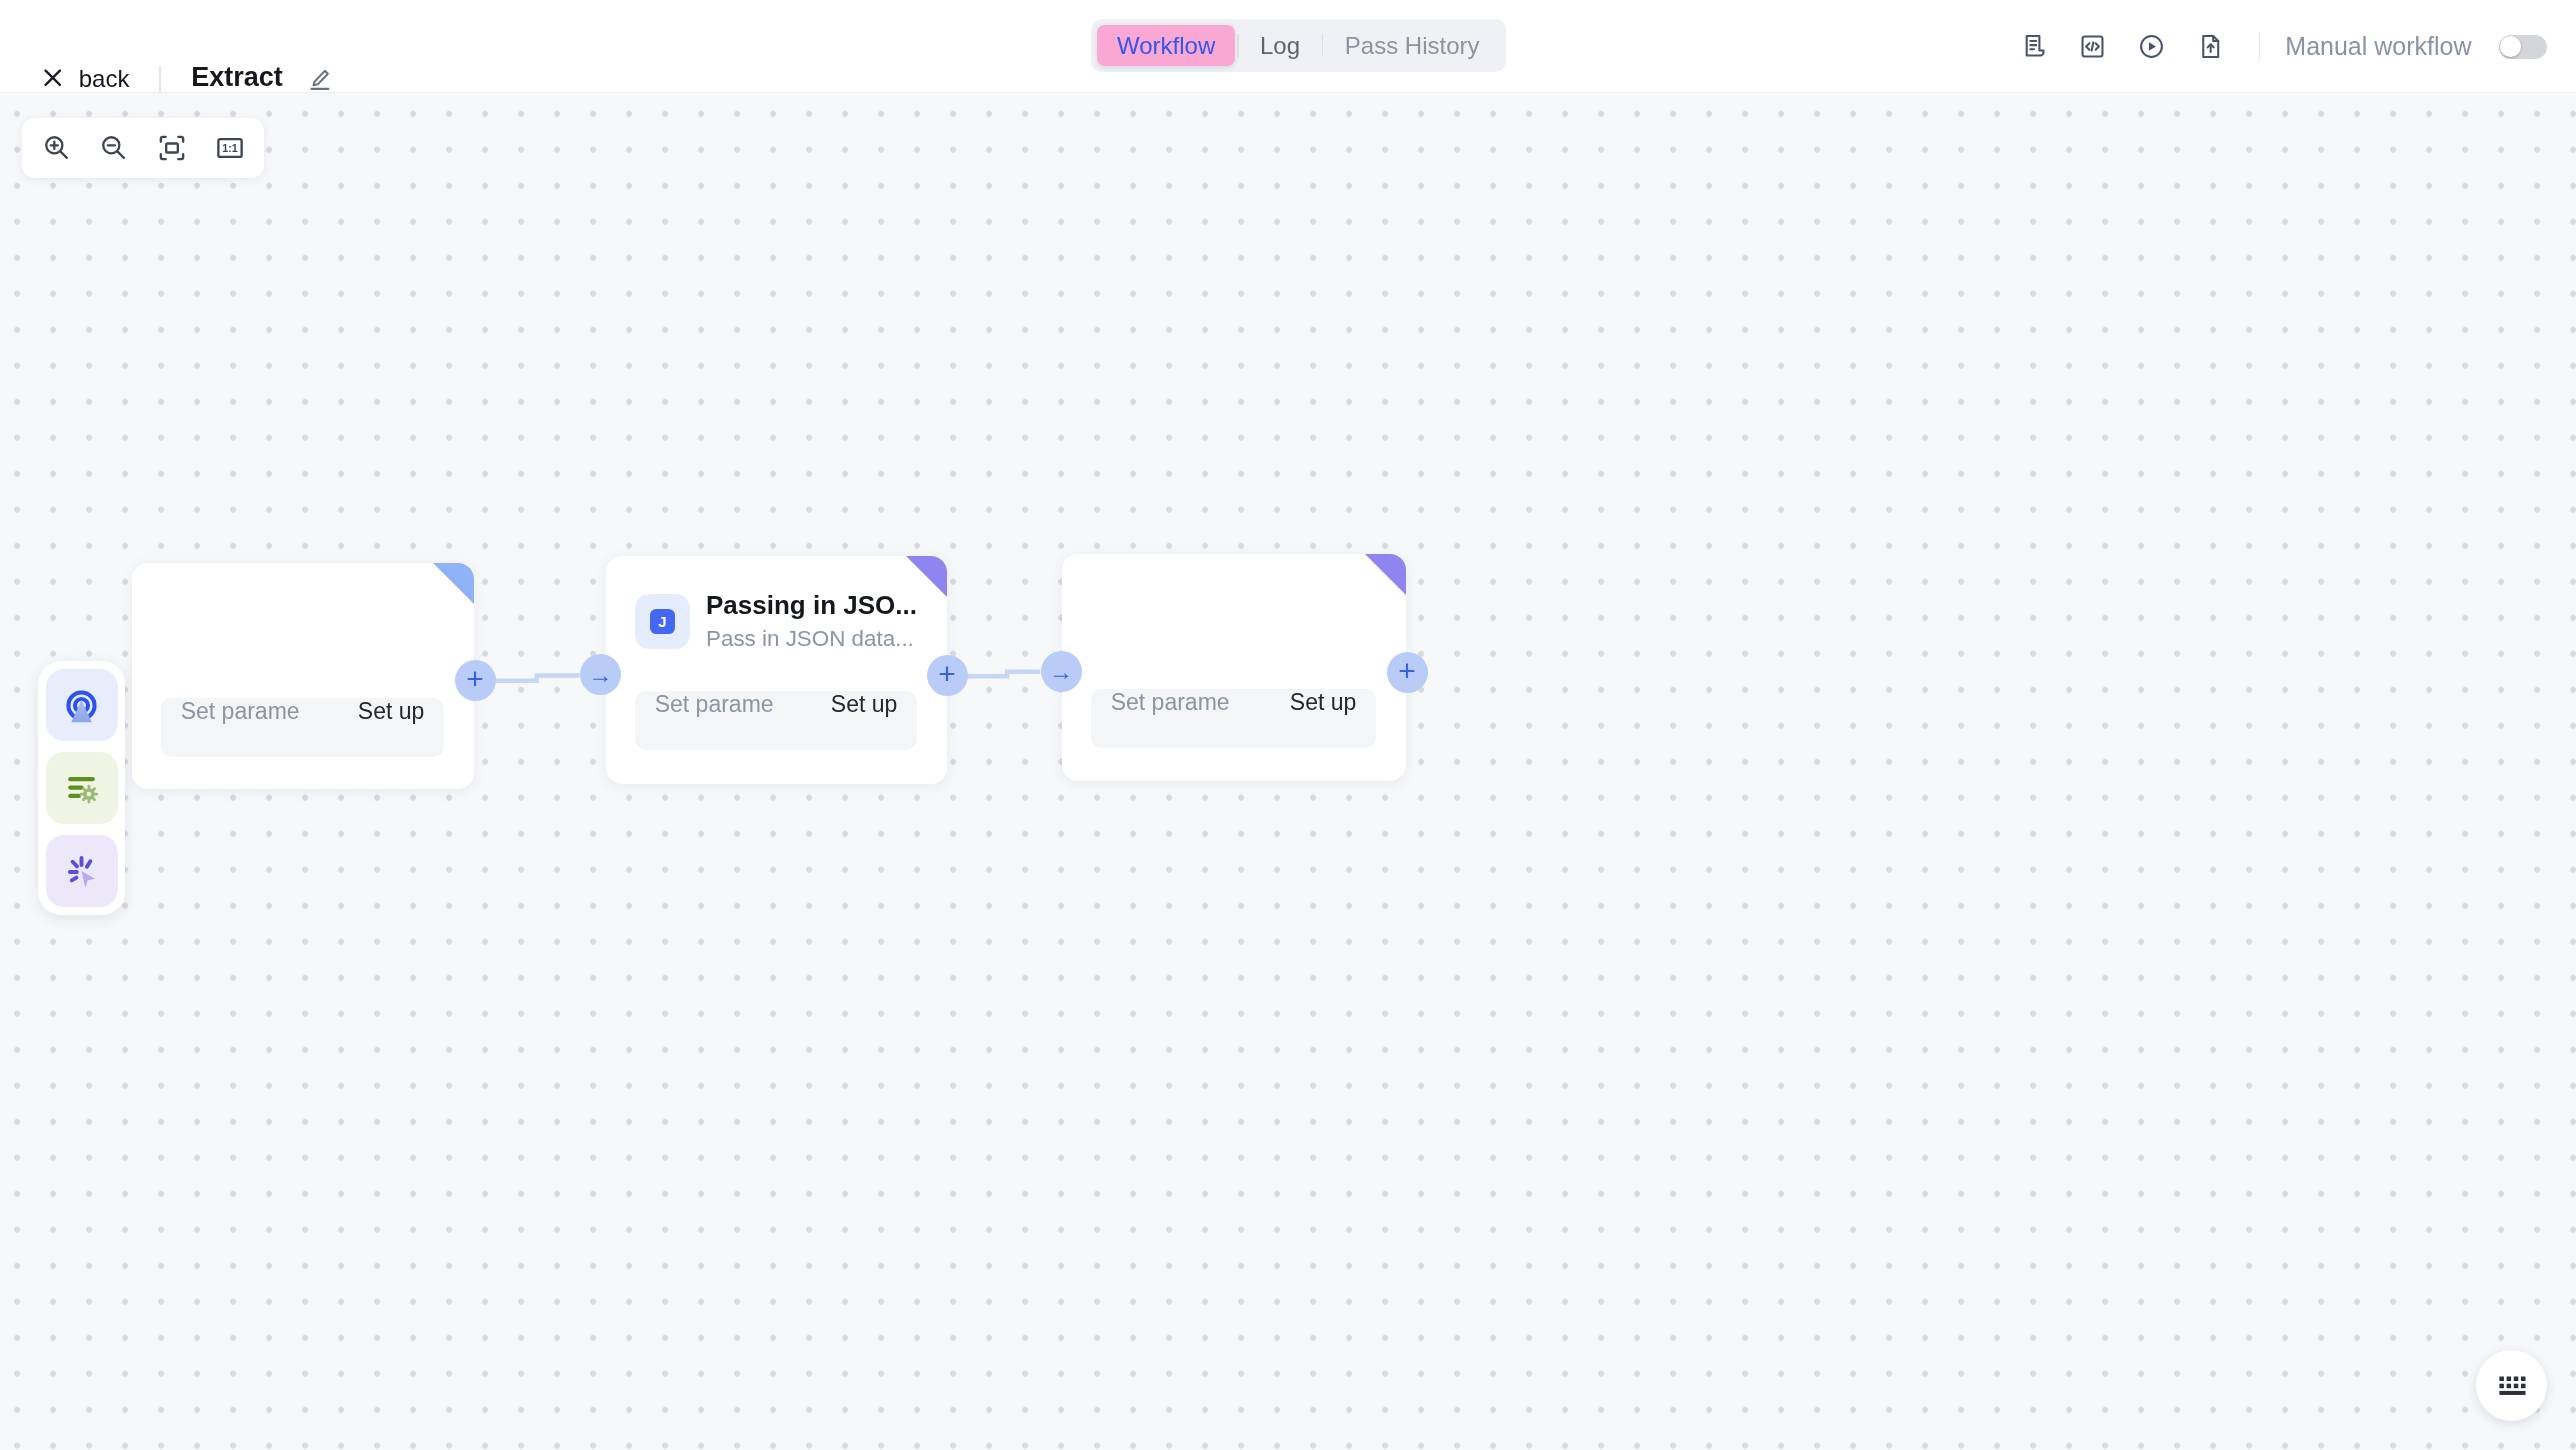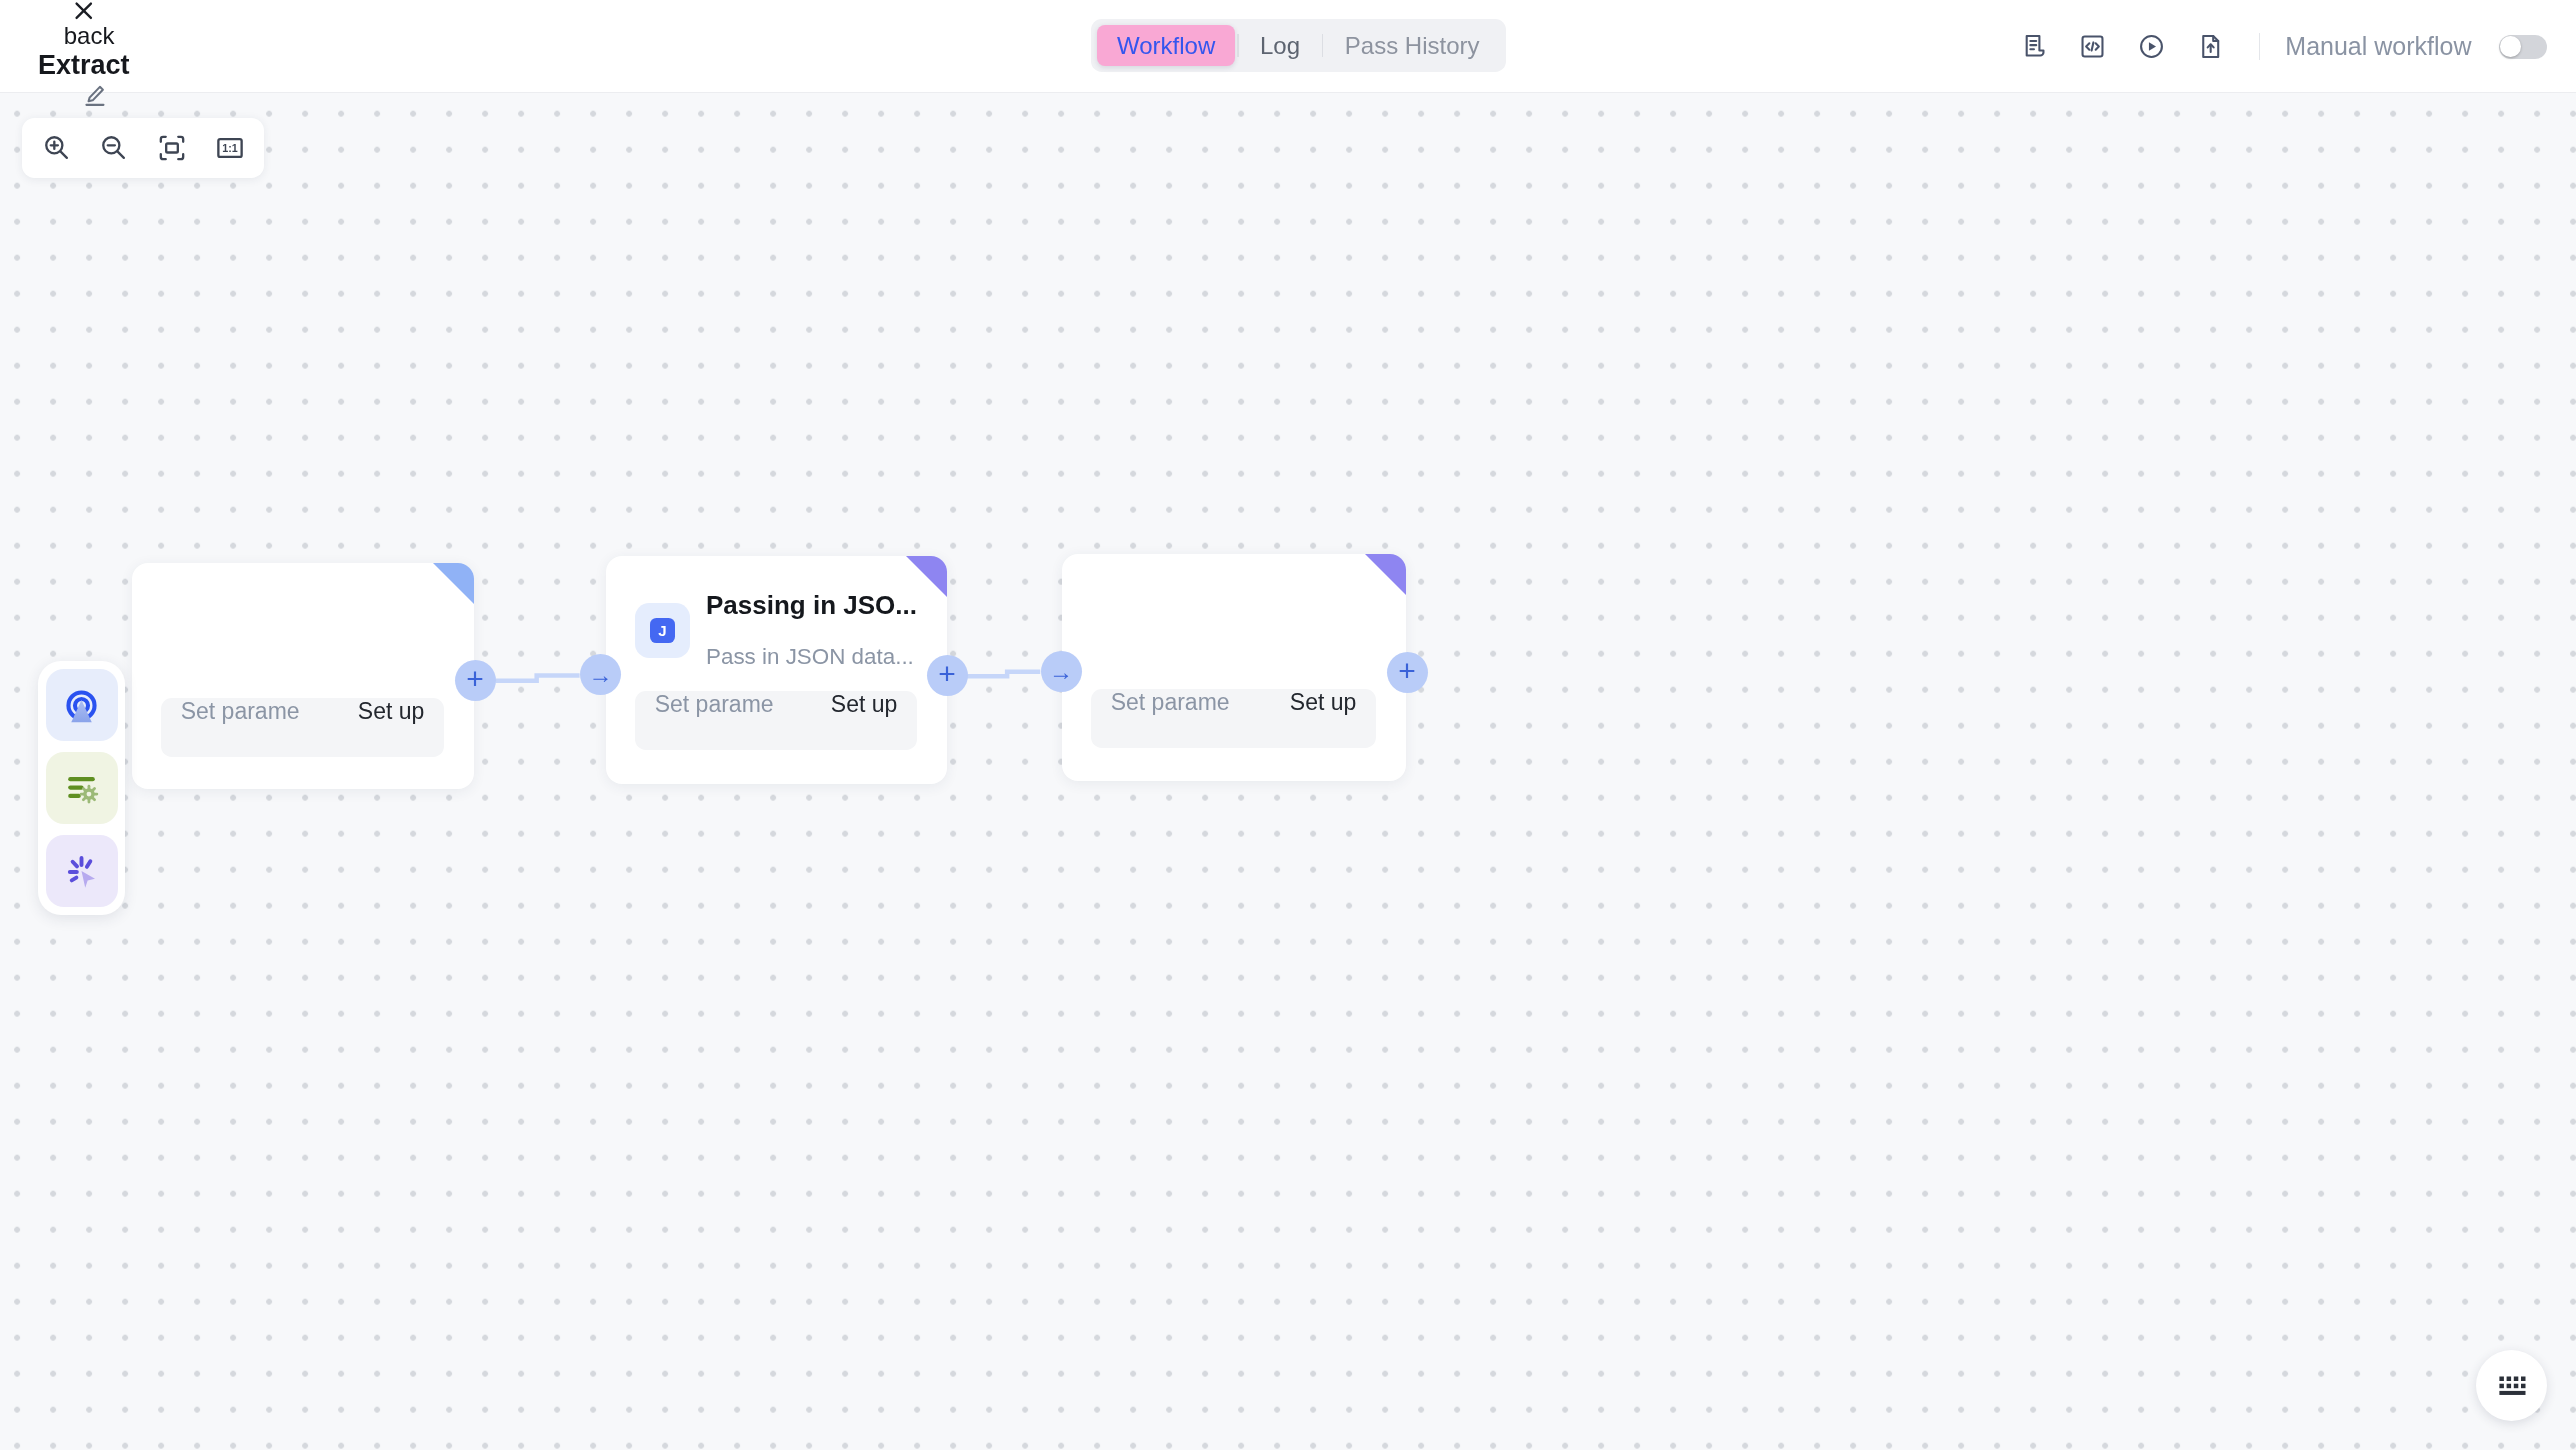--- a/index.html
+++ b/index.html
@@ -9,21 +9,21 @@
     background:#ffffff;
     overflow:hidden;
   }
   #app { position:relative; width:2576px; height:1451px; background:#ffffff; }
 
   
   .topbar {
     position:absolute; left:0; top:0; width:2576px; height:93px;
     background:#ffffff; border-bottom:0.9px solid #ecedf0; z-index:10;
   }
-  .topbar-left { position:absolute; left:38px; top:0; height:93px; display:flex; align-items:center;flex-direction:column; }
+  .topbar-left { position:absolute; left:38px; top:0; height:93px; display:flex; align-items:flex-end; }
   .icon-btn { background:none; border:none; cursor:pointer; display:flex; align-items:center; justify-content:center; padding:0; }
   .close-btn { width:30px; height:30px; }
   .back-label { font-size:24px; color:#16181d; margin-left:10.7px; }
   .vdiv { width:1.8px; height:27px; background:#e4e6ea; margin:0 30px; }
   .doc-title { font-size:27px; font-weight:600; color:#16181d; }
   .edit-btn { width:30px; height:30px; margin-left:21.5px; }
 
   .tabs {
     position:absolute; left:1091px; top:19px; height:53px;
     background:#f0f1f4; border-radius:10.7px;
@@ -97,21 +97,21 @@
     width:55px; height:55px; border-radius:14.3px; background:#e5edfd;
     display:flex; align-items:center; justify-content:center; flex:none;
   }
   .jbadge {
     width:25px; height:25px; border-radius:6.3px; background:#4468f2;
     color:#ffffff; font-size:15px; font-weight:700;
     display:flex; align-items:center; justify-content:center;
   }
   .ntext { display:flex; flex-direction:column; justify-content:center; min-height:55px; overflow:hidden; }
   .ntitle { font-size:26px; font-weight:600; color:#15181d; white-space:nowrap; }
-  .nsub { font-size:22.4px; color:#8b95a5; margin-top:23px; white-space:nowrap; }
+  .nsub { font-size:22.4px; color:#8b95a5; margin-top:5px; white-space:nowrap; }
   .nfooter {
     position:absolute; left:29px; right:30px; top:135px; height:59px;
     background:#f4f5f7; border-radius:10.7px;
     display:flex; align-items:flex-start; justify-content:space-between; padding:0 19.7px;
   }
   .fleft { font-size:23px; color:#8b95a5; white-space:nowrap; overflow:hidden; }
   .fright { font-size:23px; color:#23272e; font-weight:500; cursor:pointer; white-space:nowrap; }
 
   .port {
     position:absolute; width:41px; height:41px; border-radius:50%;

